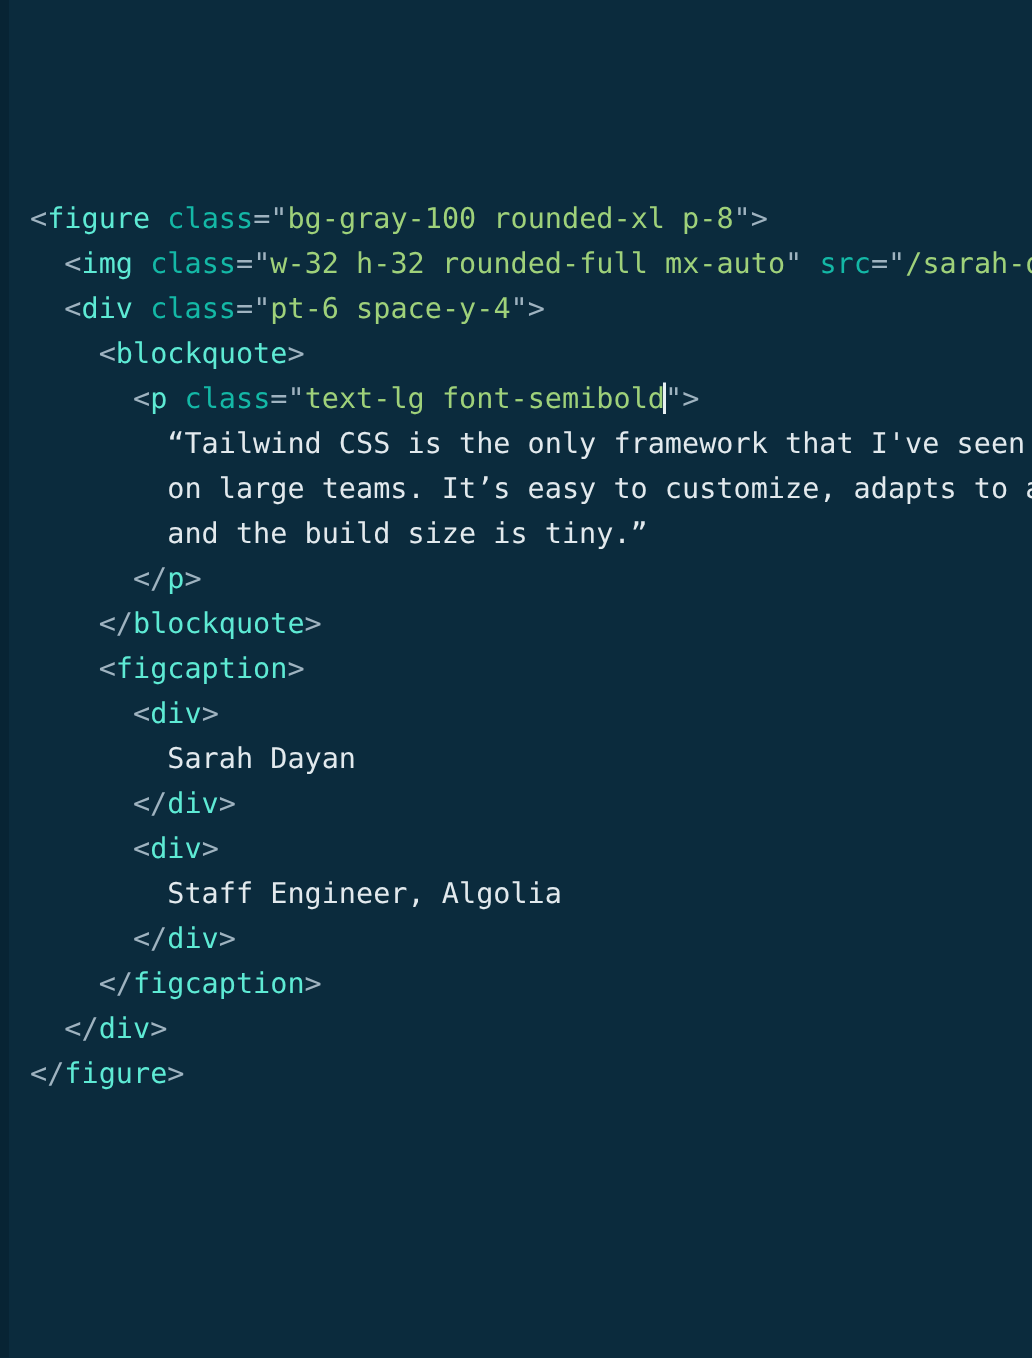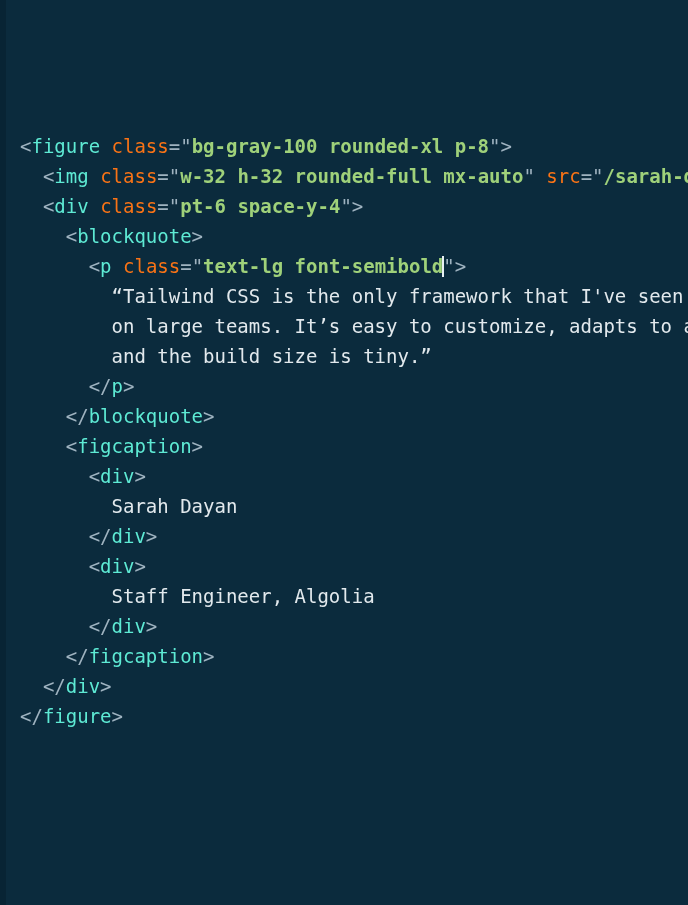--- a/index.html
+++ b/index.html
@@ -47,22 +47,22 @@
   }
 
   .code-line {
     height: 30px;
     white-space: pre;
   }
 
   
   .t-punct   { color: #9fb3c0; }   
   .t-tag     { color: #5eead4; }   
-  .t-attr    { color: #f97316; }   
-  .t-string  { color: #9fd17a; font-weight: bold; }   
+  .t-attr    { color: #14b8a6; }   
+  .t-string  { color: #9fd17a; }   
   .t-text    { color: #e2e9ed; }   
 
   
   .caret {
     display: inline-block;
     width: 2px;
     height: 21px;
     background: #e8f0f4;
     vertical-align: -4px;
     margin: 0 -1px;

